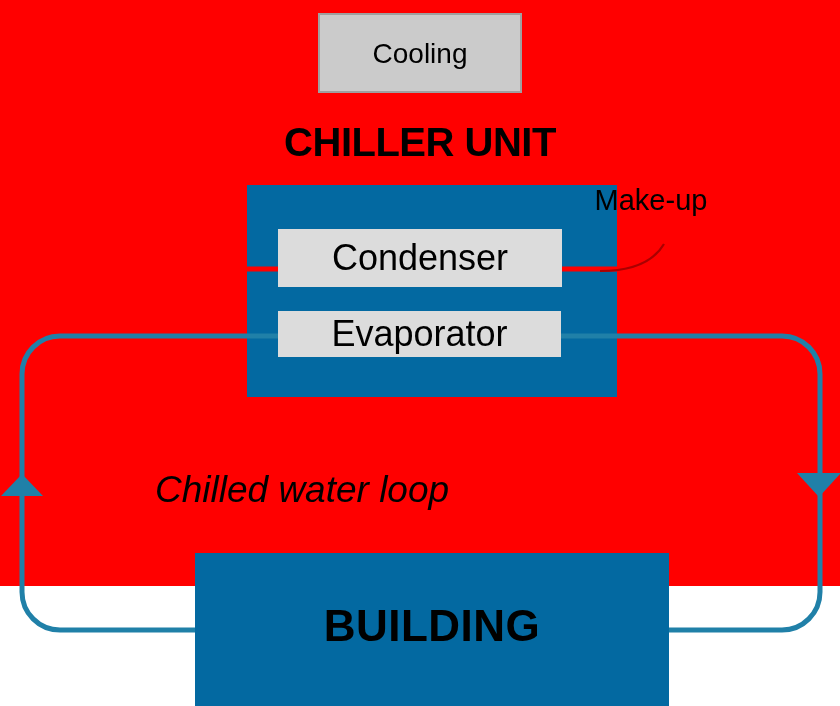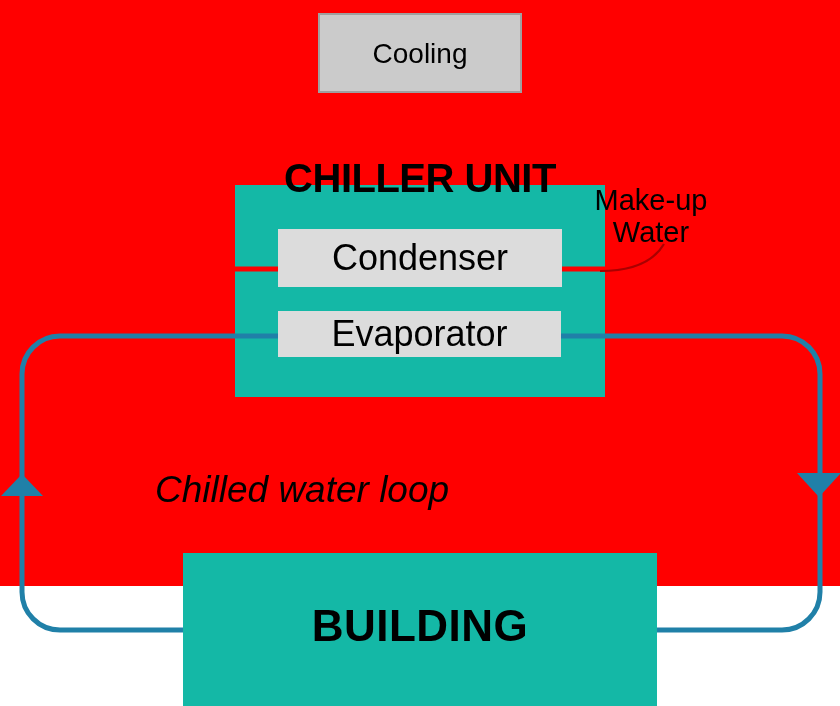--- a/index.html
+++ b/index.html
@@ -19,40 +19,40 @@
   .z1 { z-index: 1; }   
   .z2 { z-index: 2; }   
   .z3 { z-index: 3; }   
   .z4 { z-index: 4; }   
 
   #pipes-svg {
     left: 0; top: 0; width: 840px; height: 706px;
     pointer-events: none;
   }
 
-  .gray-body { background: #14b8a6; }
+  .gray-body { background: #0369a1; margin-left: 12px; }
 
   #chiller-box  { left: 235px; top: 185px; width: 370px; height: 212px; }
   #building-box { left: 183px; top: 553px; width: 474px; height: 153px; }
 
   #cooling-tower-box {
     left: 318px; top: 13px; width: 204px; height: 80px;
     background: #cbcbcb;
     border: 2px solid #a0a0a0;
     box-sizing: border-box;
     display: flex; flex-direction: column;
     align-items: center; justify-content: center;
     font-size: 28px; line-height: 33px; color: #000;
     text-align: center;
   }
 
   #chiller-unit-title {
     left: 200px; top: 119px; width: 440px; height: 46px;
     font-size: 40px; font-weight: 700; letter-spacing: -0.5px;
-    color: #000; text-align: center; line-height: 46px; margin-top: 36px;
+    color: #000; text-align: center; line-height: 46px;
   }
 
   .inner-box {
     background: #dcdcdc;
     display: flex; align-items: center; justify-content: center;
     font-size: 36px; color: #000;
   }
   #condenser-box  { left: 278px; top: 229px; width: 284px; height: 58px; }
   #evaporator-box { left: 278px; top: 311px; width: 283px; height: 46px; }
 
@@ -101,21 +101,20 @@
 
   <div class="abs z3 inner-box" id="condenser-box">
     <span>Condenser</span>
   </div>
   <div class="abs z3 inner-box" id="evaporator-box">
     <span>Evaporator</span>
   </div>
 
   <div class="abs z4" id="makeup-water-label">
     <span>Make-up</span>
-    <span>Water</span>
   </div>
 
   <div class="abs z4" id="chilled-water-loop-label">Chilled water loop</div>
 
   <div class="abs z3 gray-body" id="building-box">
     <div class="abs" id="building-label">BUILDING</div>
   </div>
 
 </div>
 

